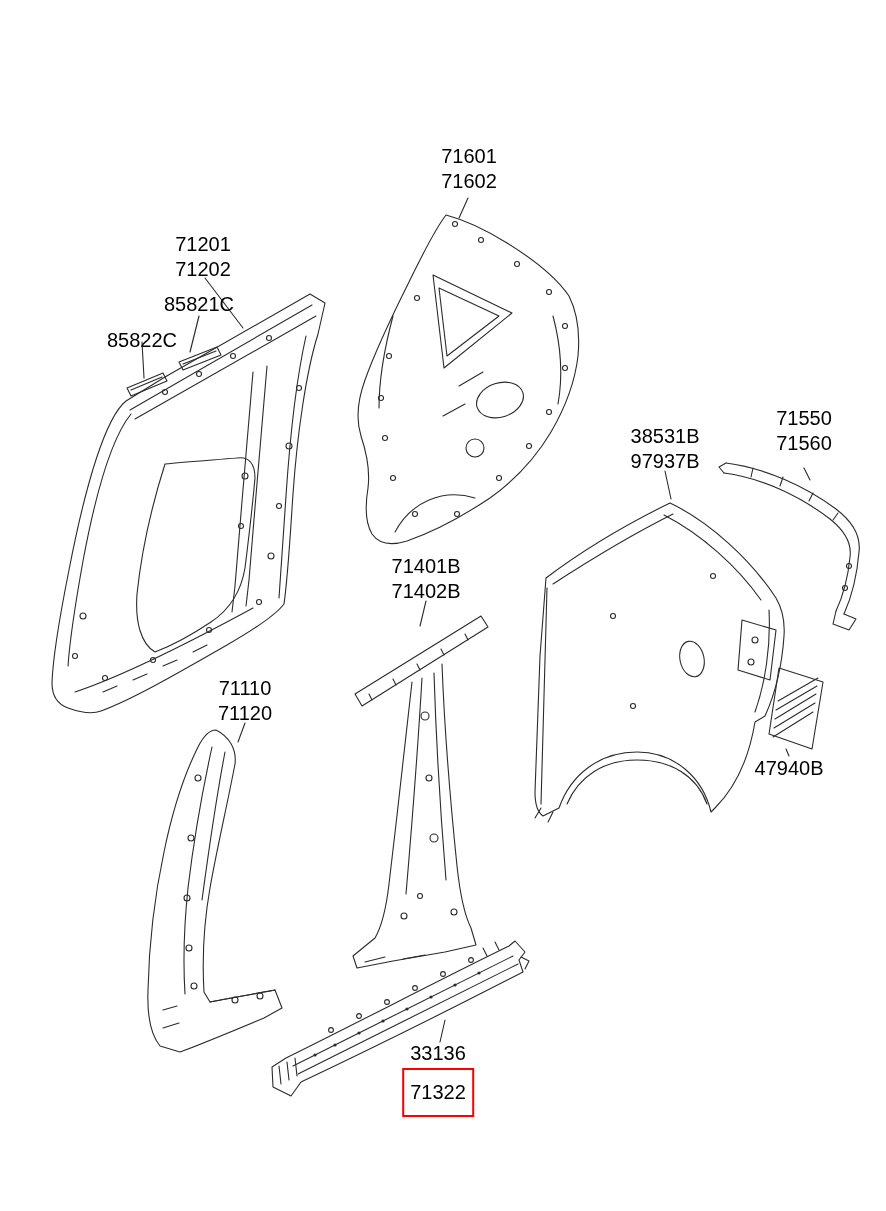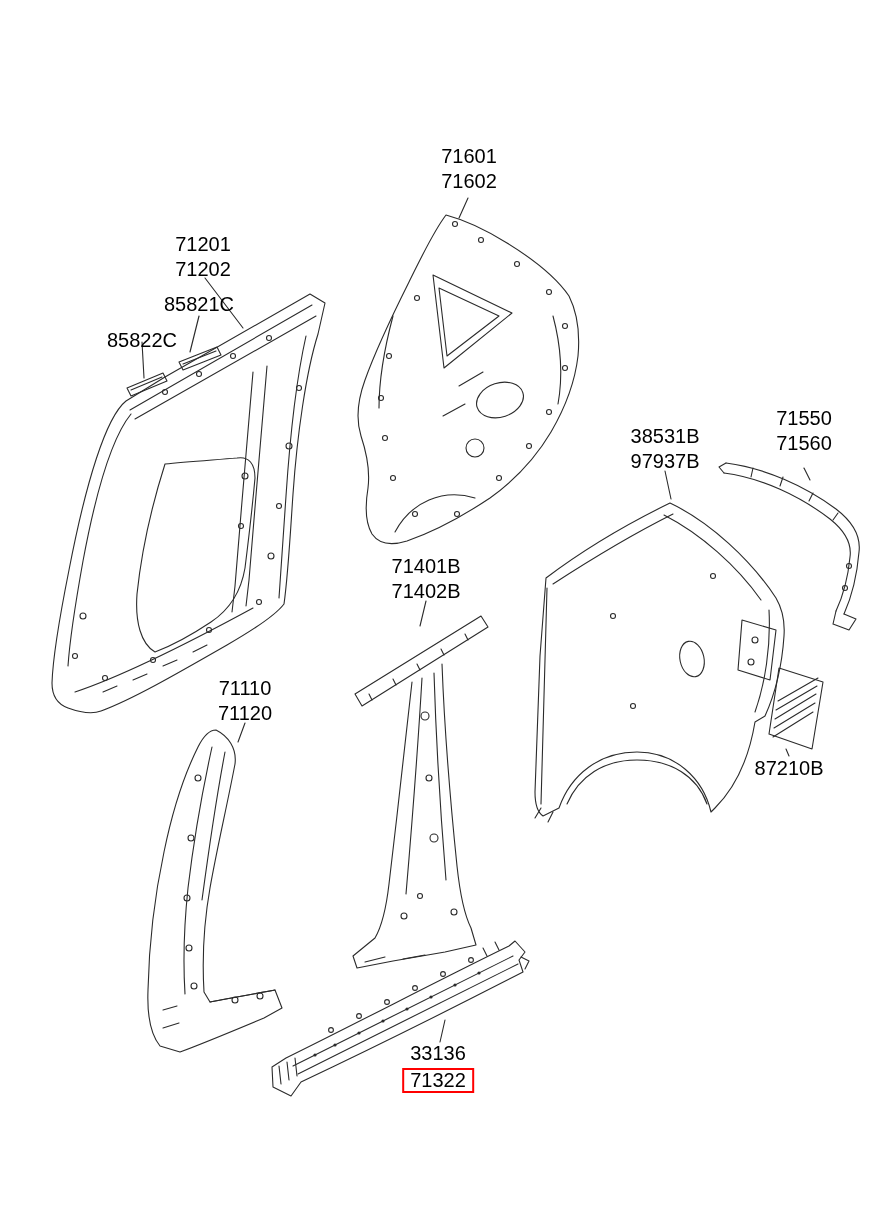--- a/index.html
+++ b/index.html
@@ -32,21 +32,21 @@
     text-align: center;
     color: #000000;
     font-size: 20px;
     line-height: 25px;
     white-space: nowrap;
   }
   .pn { display: block; }
   .pn.highlighted {
     width: fit-content;
     margin: 2px auto 0;
-    padding: 0 6px;
+    padding: 12px 6px;
     line-height: 21px;
     border: 2px solid var(--highlight-color, #ff0000);
   }
 </style>
 </head>
 <body>
 
 <div class="stage">
 
   <svg id="diagram-svg" width="886" height="1211" viewBox="0 0 886 1211">
@@ -253,21 +253,21 @@
     <span class="pn">71401B</span>
     <span class="pn">71402B</span>
   </div>
 
   <div class="part-label" style="left:232px; top:660px;text-align:center;">
     <span class="pn">71110</span>
     <span class="pn">71120</span>
   </div>
 
   <div class="part-label" style="left:776px; top:740px;">
-    <span class="pn">87210B</span>
+    <span class="pn">47940B</span>
   </div>
 
   <div class="part-label" style="left:425px; top:1025px;">
     <span class="pn">33136</span>
     <span class="pn highlighted">71322</span>
   </div>
 
 </div>
 
 </body></html>

